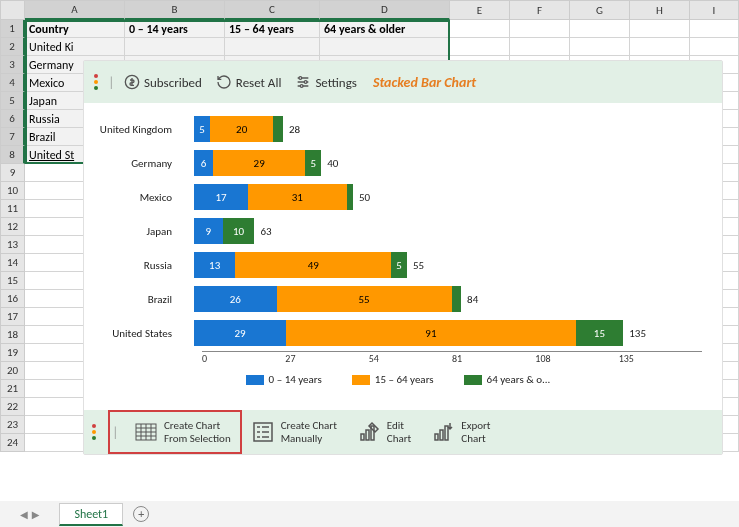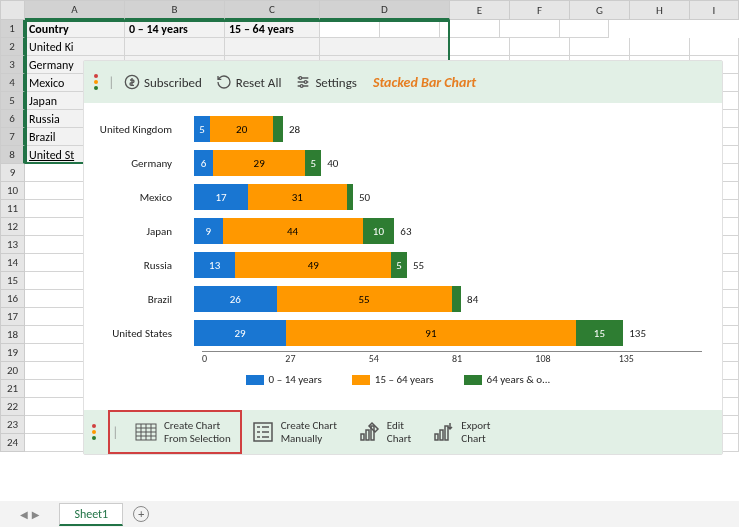--- a/index.html
+++ b/index.html
@@ -71,20 +71,21 @@
       <div class="col-h" style="width: 60px;">F</div>
       <div class="col-h" style="width: 60px;">G</div>
       <div class="col-h" style="width: 60px;">H</div>
       <div class="col-h" style="width: 49px;">I</div>
     </div>
 <div class="row">
       <div class="row-h sel">1</div>
       <div class="cell hdr selband" style="width: 100px;">Country</div>
       <div class="cell hdr selband" style="width: 100px;">0 – 14 years</div>
       <div class="cell hdr selband" style="width: 95px;">15 – 64 years</div>
+      <div class="cell hdr selband" style="width: 130px;">64 years &amp; older</div>
       <div class="cell hdr" style="width: 60px;"></div>
       <div class="cell hdr" style="width: 60px;"></div>
       <div class="cell hdr" style="width: 60px;"></div>
       <div class="cell hdr" style="width: 60px;"></div>
       <div class="cell hdr" style="width: 49px;"></div>
     </div>
     <div class="row">
       <div class="row-h sel">2</div>
       <div class="cell selband" style="width: 100px;">United Ki</div>
       <div class="cell selband" style="width: 100px;"></div>
@@ -422,21 +423,20 @@
           <div class="seg s0" style="width: 54.06px;">17</div>
           <div class="seg s1" style="width: 98.58px;">31</div>
           <div class="seg s2" style="width: 6.36px;"></div>
         </div>
         <div class="total">50</div>
       </div>
       <div class="chart-row">
         <div class="cat-label">Japan</div>
         <div class="bars">
           <div class="seg s0" style="width: 28.62px;">9</div>
-          <div class="seg s1" style="width: 139.92px;">44</div>
           <div class="seg s2" style="width: 31.8px;">10</div>
         </div>
         <div class="total">63</div>
       </div>
       <div class="chart-row">
         <div class="cat-label">Russia</div>
         <div class="bars">
           <div class="seg s0" style="width: 41.34px;">13</div>
           <div class="seg s1" style="width: 155.82px;">49</div>
           <div class="seg s2" style="width: 15.9px;">5</div>

